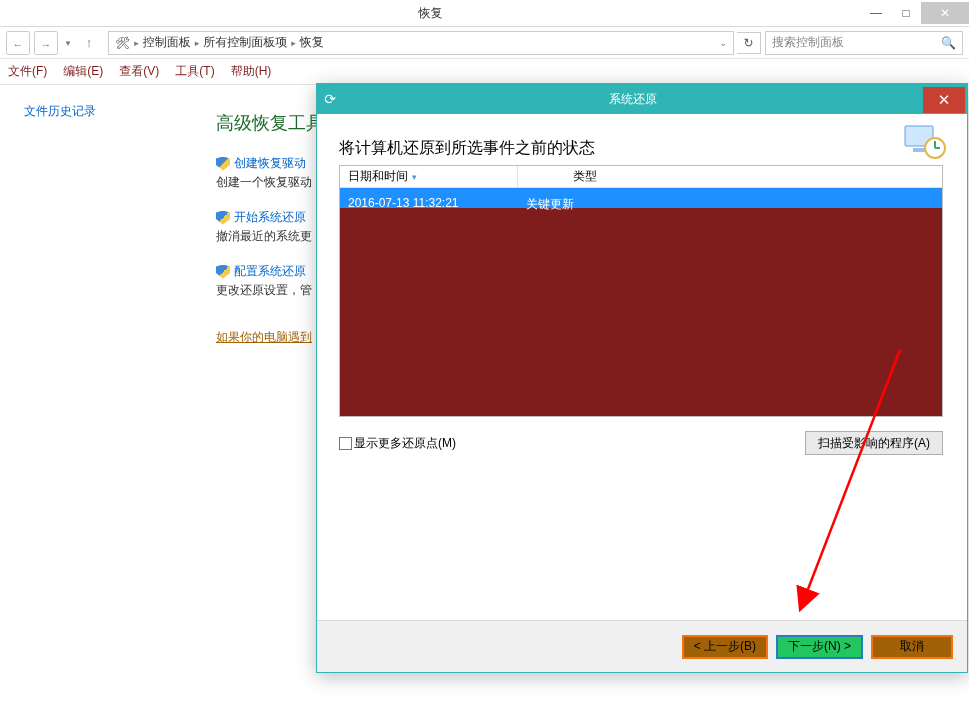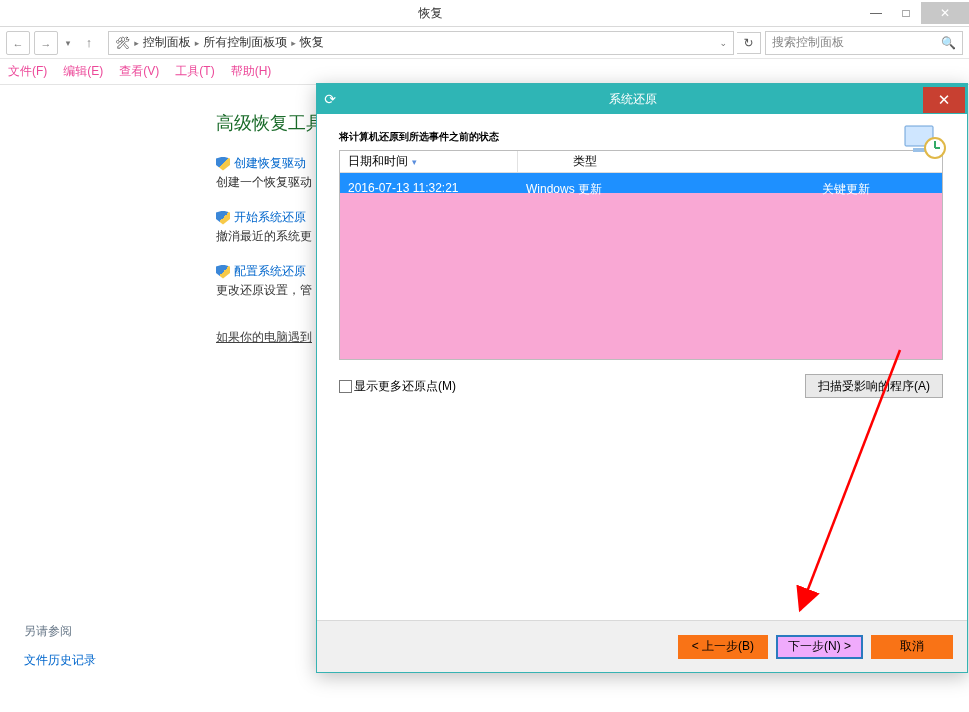--- a/index.html
+++ b/index.html
@@ -14,71 +14,71 @@
 
     .navbar { height: 32px; background: #fff; display: flex; align-items: center; padding: 0 6px; gap: 4px; border-bottom: 1px solid #e6e6e6; }
     .navbtn { width: 24px; height: 24px; border: 1px solid #ccc; border-radius: 2px; display: flex; align-items: center; justify-content: center; color: #777; font-size: 11px; }
     .navdrop { width: 12px; color: #777; font-size: 9px; text-align: center; }
     .uparrow { width: 22px; height: 22px; display: flex; align-items: center; justify-content: center; color: #777; font-size: 13px; }
     .breadcrumb { flex: 1; height: 24px; border: 1px solid #ccc; display: flex; align-items: center; padding: 0 6px; gap: 4px; margin: 0 4px; color: #333; }
     .bc-sep { color: #777; font-size: 9px; }
     .refresh { width: 24px; height: 22px; border: 1px solid #ccc; border-left: none; display: flex; align-items: center; justify-content: center; color: #555; margin-left: -5px; }
     .searchbox { width: 198px; height: 24px; border: 1px solid #ccc; display: flex; align-items: center; padding: 0 6px; color: #888; justify-content: space-between; }
 
-    .menubar { height: 26px; display: flex; align-items: center; gap: 16px; padding: 0 8px; border-bottom: 1px solid #e4e4e4; color: #ec4899; }
+    .menubar { height: 26px; display: flex; align-items: center; gap: 16px; padding: 0 8px; border-bottom: 1px solid #e4e4e4; color: #7f1d1d; }
 
     .body { display: flex; height: calc(100% - 27px - 32px - 26px); }
     .leftcol { width: 200px; padding: 18px 0 0 24px; }
     .leftcol a { color: #0066cc; text-decoration: none; display: block; }
     .leftcol .seealso { margin-top: 520px; color: #6a7a8a; }
     .leftcol .seealso + a { margin-top: 12px; }
 
     .maincol { flex: 1; padding: 26px 0 0 16px; }
     .maincol h2 { color: #1a6b2a; font-weight: 400; font-size: 18px; margin-bottom: 20px; }
     .item { margin-bottom: 18px; }
     .item .link { color: #0066cc; display: flex; align-items: center; gap: 4px; }
     .item .desc { color: #333; margin-top: 2px; }
     .shield { width: 14px; height: 14px; display: inline-block; position: relative; }
     .shield::before { content: ""; position: absolute; inset: 0; background: linear-gradient(135deg,#3b87d8 50%,#f7c948 50%); clip-path: polygon(50% 0,100% 15%,100% 60%,50% 100%,0 60%,0 15%); }
     .troubleshoot { margin-top: 30px; }
-    .troubleshoot a { color: #404040; text-decoration: underline; }
+    .troubleshoot a { color: #a16207; text-decoration: underline; }
 
     
     .dialog { position: absolute; left: 316px; top: 83px; width: 652px; height: 590px; background: #fff; border: 1px solid #36b3b3; box-shadow: 0 4px 18px rgba(0,0,0,.25); display: flex; flex-direction: column; }
     .dlg-title { height: 30px; background: #2fb5b5; display: flex; align-items: center; color: #fff; }
     .dlg-title .icon { width: 26px; display: flex; justify-content: center; font-size: 14px; }
     .dlg-title .txt { flex: 1; text-align: center; }
     .dlg-title .close { width: 42px; height: 26px; background: #c84031; display: flex; align-items: center; justify-content: center; font-size: 15px; margin: 2px 2px 0 0; }
 
     .dlg-body { flex: 1; padding: 16px 22px 10px 22px; position: relative; }
-    .dlg-head { font-weight: 700; font-size: 10px; }
+    .dlg-head { font-weight: 400; font-size: 16px; margin-top: 8px; }
     .dlg-head-icon { position: absolute; right: 20px; top: 8px; font-size: 38px; }
     .tz { margin-top: 140px; }
 
-    .table { margin-top: 6px; border: 1px solid #bcbcbc; width: 604px; height: 210px; background: #f9a8d4; }
+    .table { margin-top: 6px; border: 1px solid #bcbcbc; width: 604px; height: 252px; background: #7f1d1d; }
     .thead { display: flex; height: 22px; background: #fff; border-bottom: 1px solid #dcdcdc; }
     .th { padding: 3px 8px; border-right: 1px solid #e2e2e2; display: flex; align-items: center; gap: 4px; }
     .th.dt { width: 178px; }
     .th.desc { width: 296px; }
     .th.type { flex: 1; border-right: none; margin-left: 47px; }
     .sortind { color: #5a8edc; font-size: 9px; }
     .trow { display: flex; height: 20px; background: #1e90ff; color: #fff; }
     .td { padding: 8px 8px; }
     .td.dt { width: 178px; }
     .td.desc { width: 296px; }
     .td.type { flex: 1; }
 
     .below { margin-top: 14px; display: flex; align-items: center; justify-content: space-between; width: 604px; }
     .chk { display: flex; align-items: center; gap: 2px; }
     .chk .box { width: 13px; height: 13px; border: 1px solid #777; }
     .scanbtn { height: 24px; padding: 0 12px; border: 1px solid #adadad; background: #e9e9e9; display: flex; align-items: center; }
 
     .dlg-footer { height: 52px; border-top: 1px solid #d9d9d9; background: #f0f0f0; display: flex; align-items: center; justify-content: flex-end; gap: 8px; padding: 0 14px; }
-    .btn { height: 24px; min-width: 82px; padding: 0 10px; border: 4px solid #f97316; background: #f97316; display: flex; align-items: center; justify-content: center; }
-    .btn.primary { border: 2px solid #2a7abf; background: #f0abfc; }
+    .btn { height: 24px; min-width: 82px; padding: 0 10px; border: 2px solid #f97316; background: #a16207; display: flex; align-items: center; justify-content: center; }
+    .btn.primary { border: 2px solid #2a7abf; background: #22c55e; }
 
     
     .arrow { position: absolute; left: 0; top: 0; width: 969px; height: 712px; pointer-events: none; }
   </style>
 </head>
 <body>
 
 <div class="titlebar">
   <span class="title">恢复</span>
   <div class="winbtns">
@@ -114,21 +114,20 @@
 <div class="menubar">
   <span>文件(F)</span>
   <span>编辑(E)</span>
   <span>查看(V)</span>
   <span>工具(T)</span>
   <span>帮助(H)</span>
 </div>
 
 <div class="body">
   <div class="leftcol">
-    <div class="seealso">另请参阅</div>
     <a href="#">文件历史记录</a>
   </div>
 
   <div class="maincol">
     <h2>高级恢复工具</h2>
 
     <div class="item">
       <div class="link">
         <span class="shield"></span>
         <span>创建恢复驱动</span>
@@ -181,21 +180,20 @@
     <div class="table">
       <div class="thead">
         <div class="th dt">
           <span>日期和时间</span>
           <span class="sortind">▾</span>
         </div>
         <div class="th type">类型</div>
       </div>
       <div class="trow">
         <div class="td dt">2016-07-13 11:32:21</div>
-        <div class="td desc">Windows 更新</div>
         <div class="td type">关键更新</div>
       </div>
     </div>
 
     <div class="below">
       <label class="chk">
         <span class="box"></span>
         <span>显示更多还原点(M)</span>
       </label>
       <div class="scanbtn">扫描受影响的程序(A)</div>

